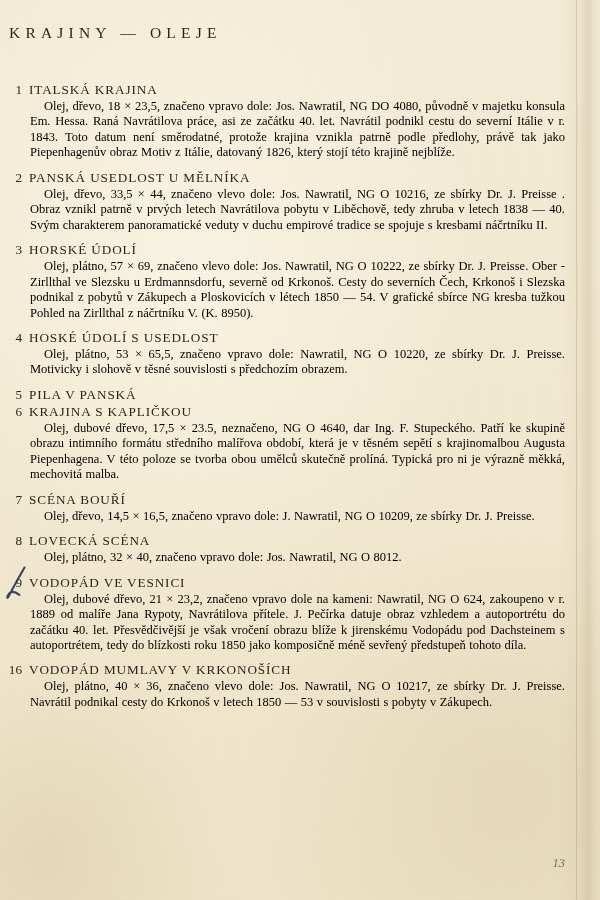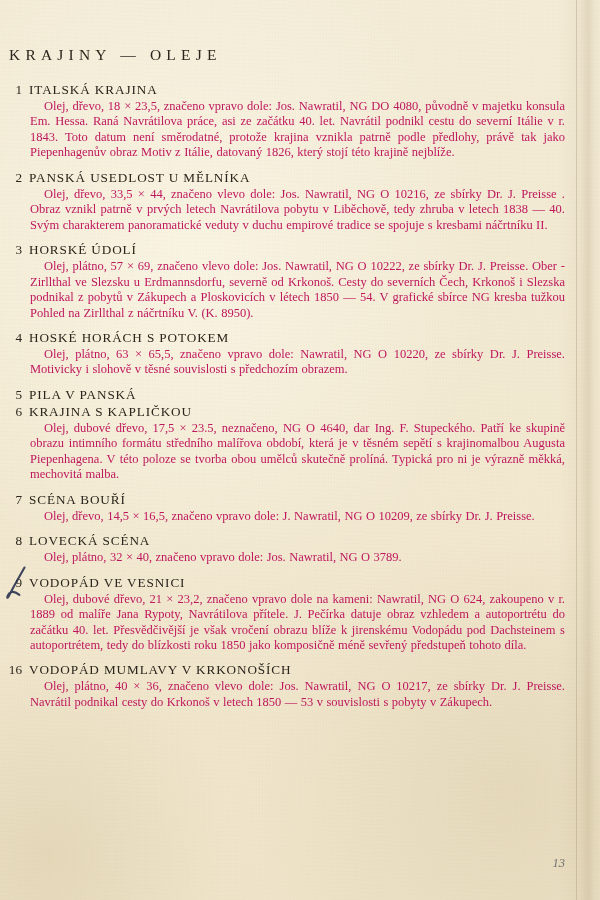--- a/index.html
+++ b/index.html
@@ -68,21 +68,20 @@
 
   .page-heading {
     position: absolute;
     left: 9px;
     top: 24px;
     font-size: 15.5px;
     letter-spacing: 5.2px;
     font-weight: 400;
     color: #2b261d;
     white-space: nowrap;
-    margin-top: 22px;
   }
 
   .entries {
     position: absolute;
     left: 0;
     top: 82px;
     width: 600px;
   }
 
   .entry { position: relative; }
@@ -105,21 +104,21 @@
   }
   .entry-title { letter-spacing: 0.9px; text-align: right; }
 
   .entry-body {
     margin: 0 0 9px 0;
     padding: 0 35px 0 30px;
     font-size: 12.5px;
     line-height: 15.45px;
     text-align: justify;
     text-indent: 14px;
-    color: #be185d;
+    color: #000000;
     word-spacing: 0.35px;
     hyphens: manual;
   }
 
   .page-number {
     position: absolute;
     right: 35px;
     top: 856px;
     font-size: 12.5px;
     font-style: italic;
@@ -168,23 +167,23 @@
       <div class="entry">
         <div class="entry-head">
           <span class="entry-num">3</span>
           <span class="entry-title">HORSKÉ ÚDOLÍ</span>
         </div>
         <p class="entry-body">Olej, plátno, 57 × 69, značeno vlevo dole: Jos. Nawratil, NG O 10222, ze sbírky Dr. J. Preisse. Ober - Zirllthal ve Slezsku u Erdmannsdorfu, severně od Krkonoš. Cesty do severních Čech, Krkonoš i Slezska podnikal z pobytů v Zákupech a Ploskovicích v létech 1850 — 54. V grafické sbírce NG kresba tužkou Pohled na Zirllthal z náčrtníku V. (K. 8950).</p>
       </div>
       <div class="entry">
         <div class="entry-head">
           <span class="entry-num">4</span>
-          <span class="entry-title">HOSKÉ HORÁCH S POTOKEM</span>
-        </div>
-        <p class="entry-body">Olej, plátno, 63 × 65,5, značeno vpravo dole: Nawratil, NG O 10220, ze sbírky Dr. J. Preisse. Motivicky i slohově v těsné souvislosti s předchozím obrazem.</p>
+          <span class="entry-title">HOSKÉ ÚDOLÍ S USEDLOST</span>
+        </div>
+        <p class="entry-body">Olej, plátno, 53 × 65,5, značeno vpravo dole: Nawratil, NG O 10220, ze sbírky Dr. J. Preisse. Motivicky i slohově v těsné souvislosti s předchozím obrazem.</p>
       </div>
       <div class="entry">
         <div class="entry-head">
           <span class="entry-num">5</span>
           <span class="entry-title">PILA V PANSKÁ</span>
         </div>
       </div>
       <div class="entry">
         <div class="entry-head">
           <span class="entry-num">6</span>
@@ -197,21 +196,21 @@
           <span class="entry-num">7</span>
           <span class="entry-title">SCÉNA BOUŘÍ</span>
         </div>
         <p class="entry-body">Olej, dřevo, 14,5 × 16,5, značeno vpravo dole: J. Nawratil, NG O 10209, ze sbírky Dr. J. Preisse.</p>
       </div>
       <div class="entry">
         <div class="entry-head">
           <span class="entry-num">8</span>
           <span class="entry-title">LOVECKÁ SCÉNA</span>
         </div>
-        <p class="entry-body">Olej, plátno, 32 × 40, značeno vpravo dole: Jos. Nawratil, NG O 3789.</p>
+        <p class="entry-body">Olej, plátno, 32 × 40, značeno vpravo dole: Jos. Nawratil, NG O 8012.</p>
       </div>
       <div class="entry">
         <div class="entry-head">
           <span class="entry-num">9</span>
           <span class="entry-title">VODOPÁD VE VESNICI</span>
         </div>
         <p class="entry-body">Olej, dubové dřevo, 21 × 23,2, značeno vpravo dole na kameni: Nawratil, NG O 624, zakoupeno v r. 1889 od malíře Jana Rypoty, Navrátilova přítele. J. Pečírka datuje obraz vzhledem a autoportrétu do začátku 40. let. Přesvědčivější je však vročení obrazu blíže k jirenskému Vodopádu pod Dachsteinem s autoportrétem, tedy do blízkosti roku 1850 jako komposičně méně sevřený předstupeň tohoto díla.</p>
       </div>
       <div class="entry">
         <div class="entry-head">

